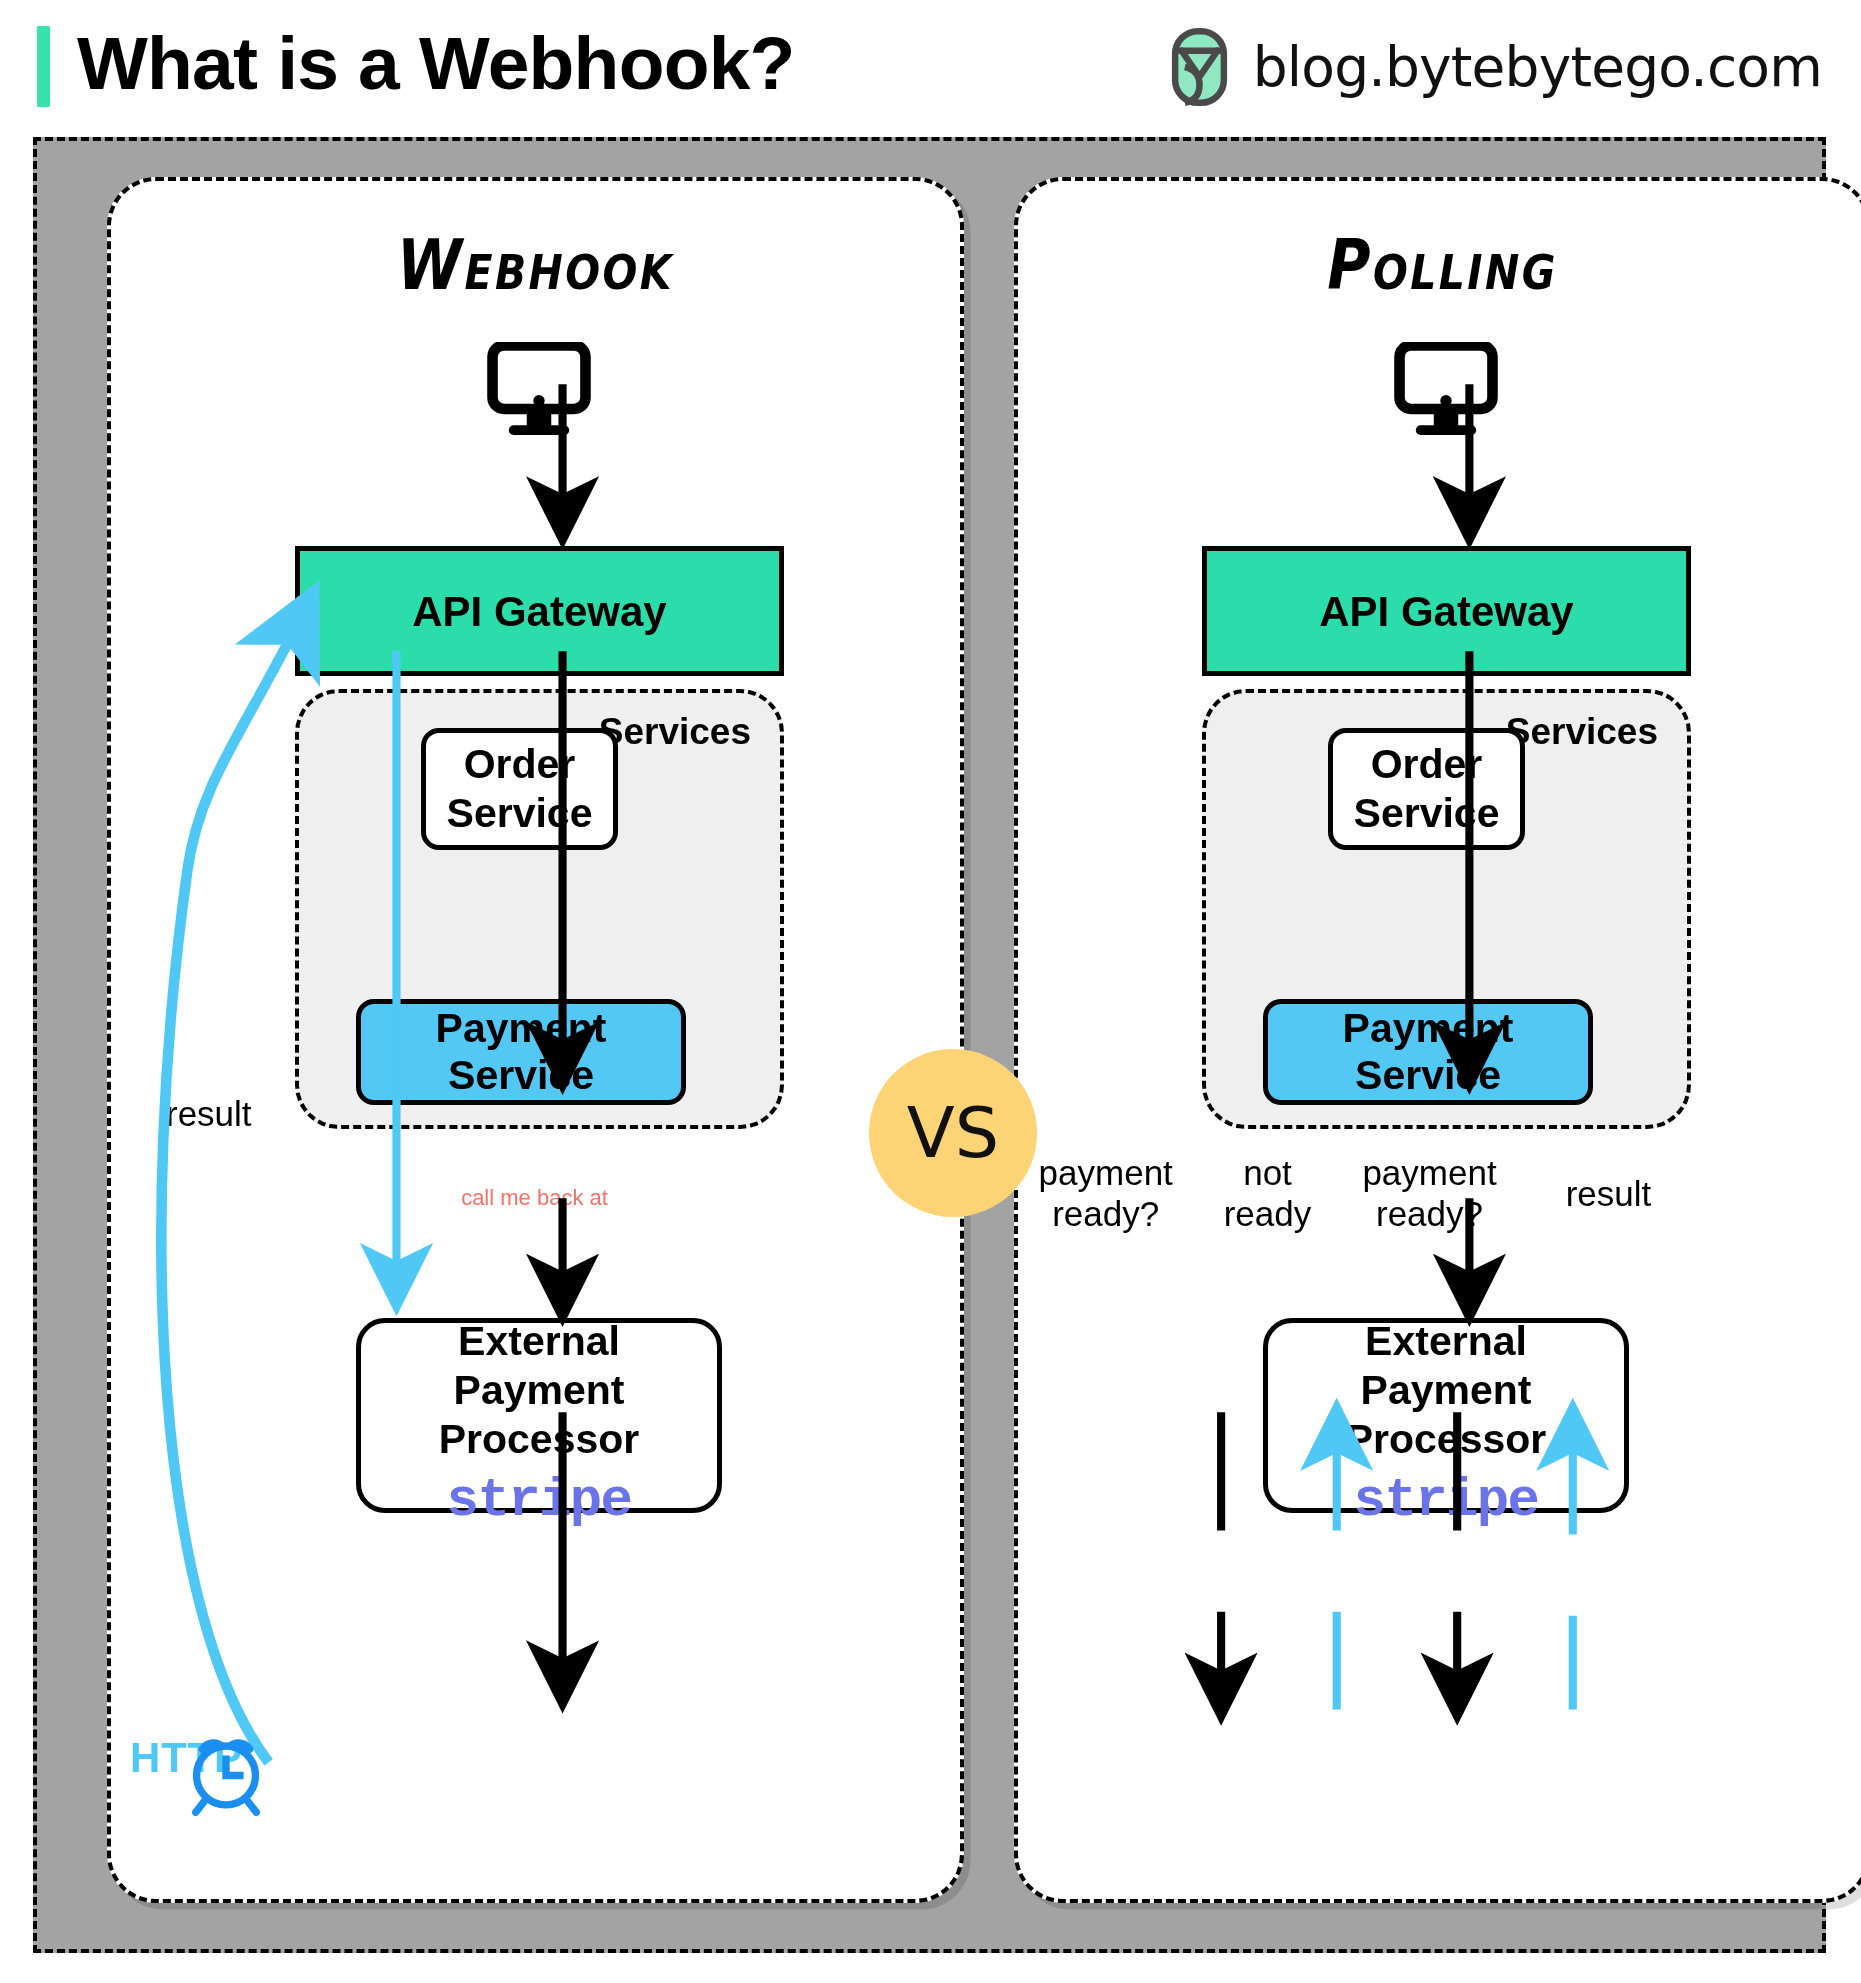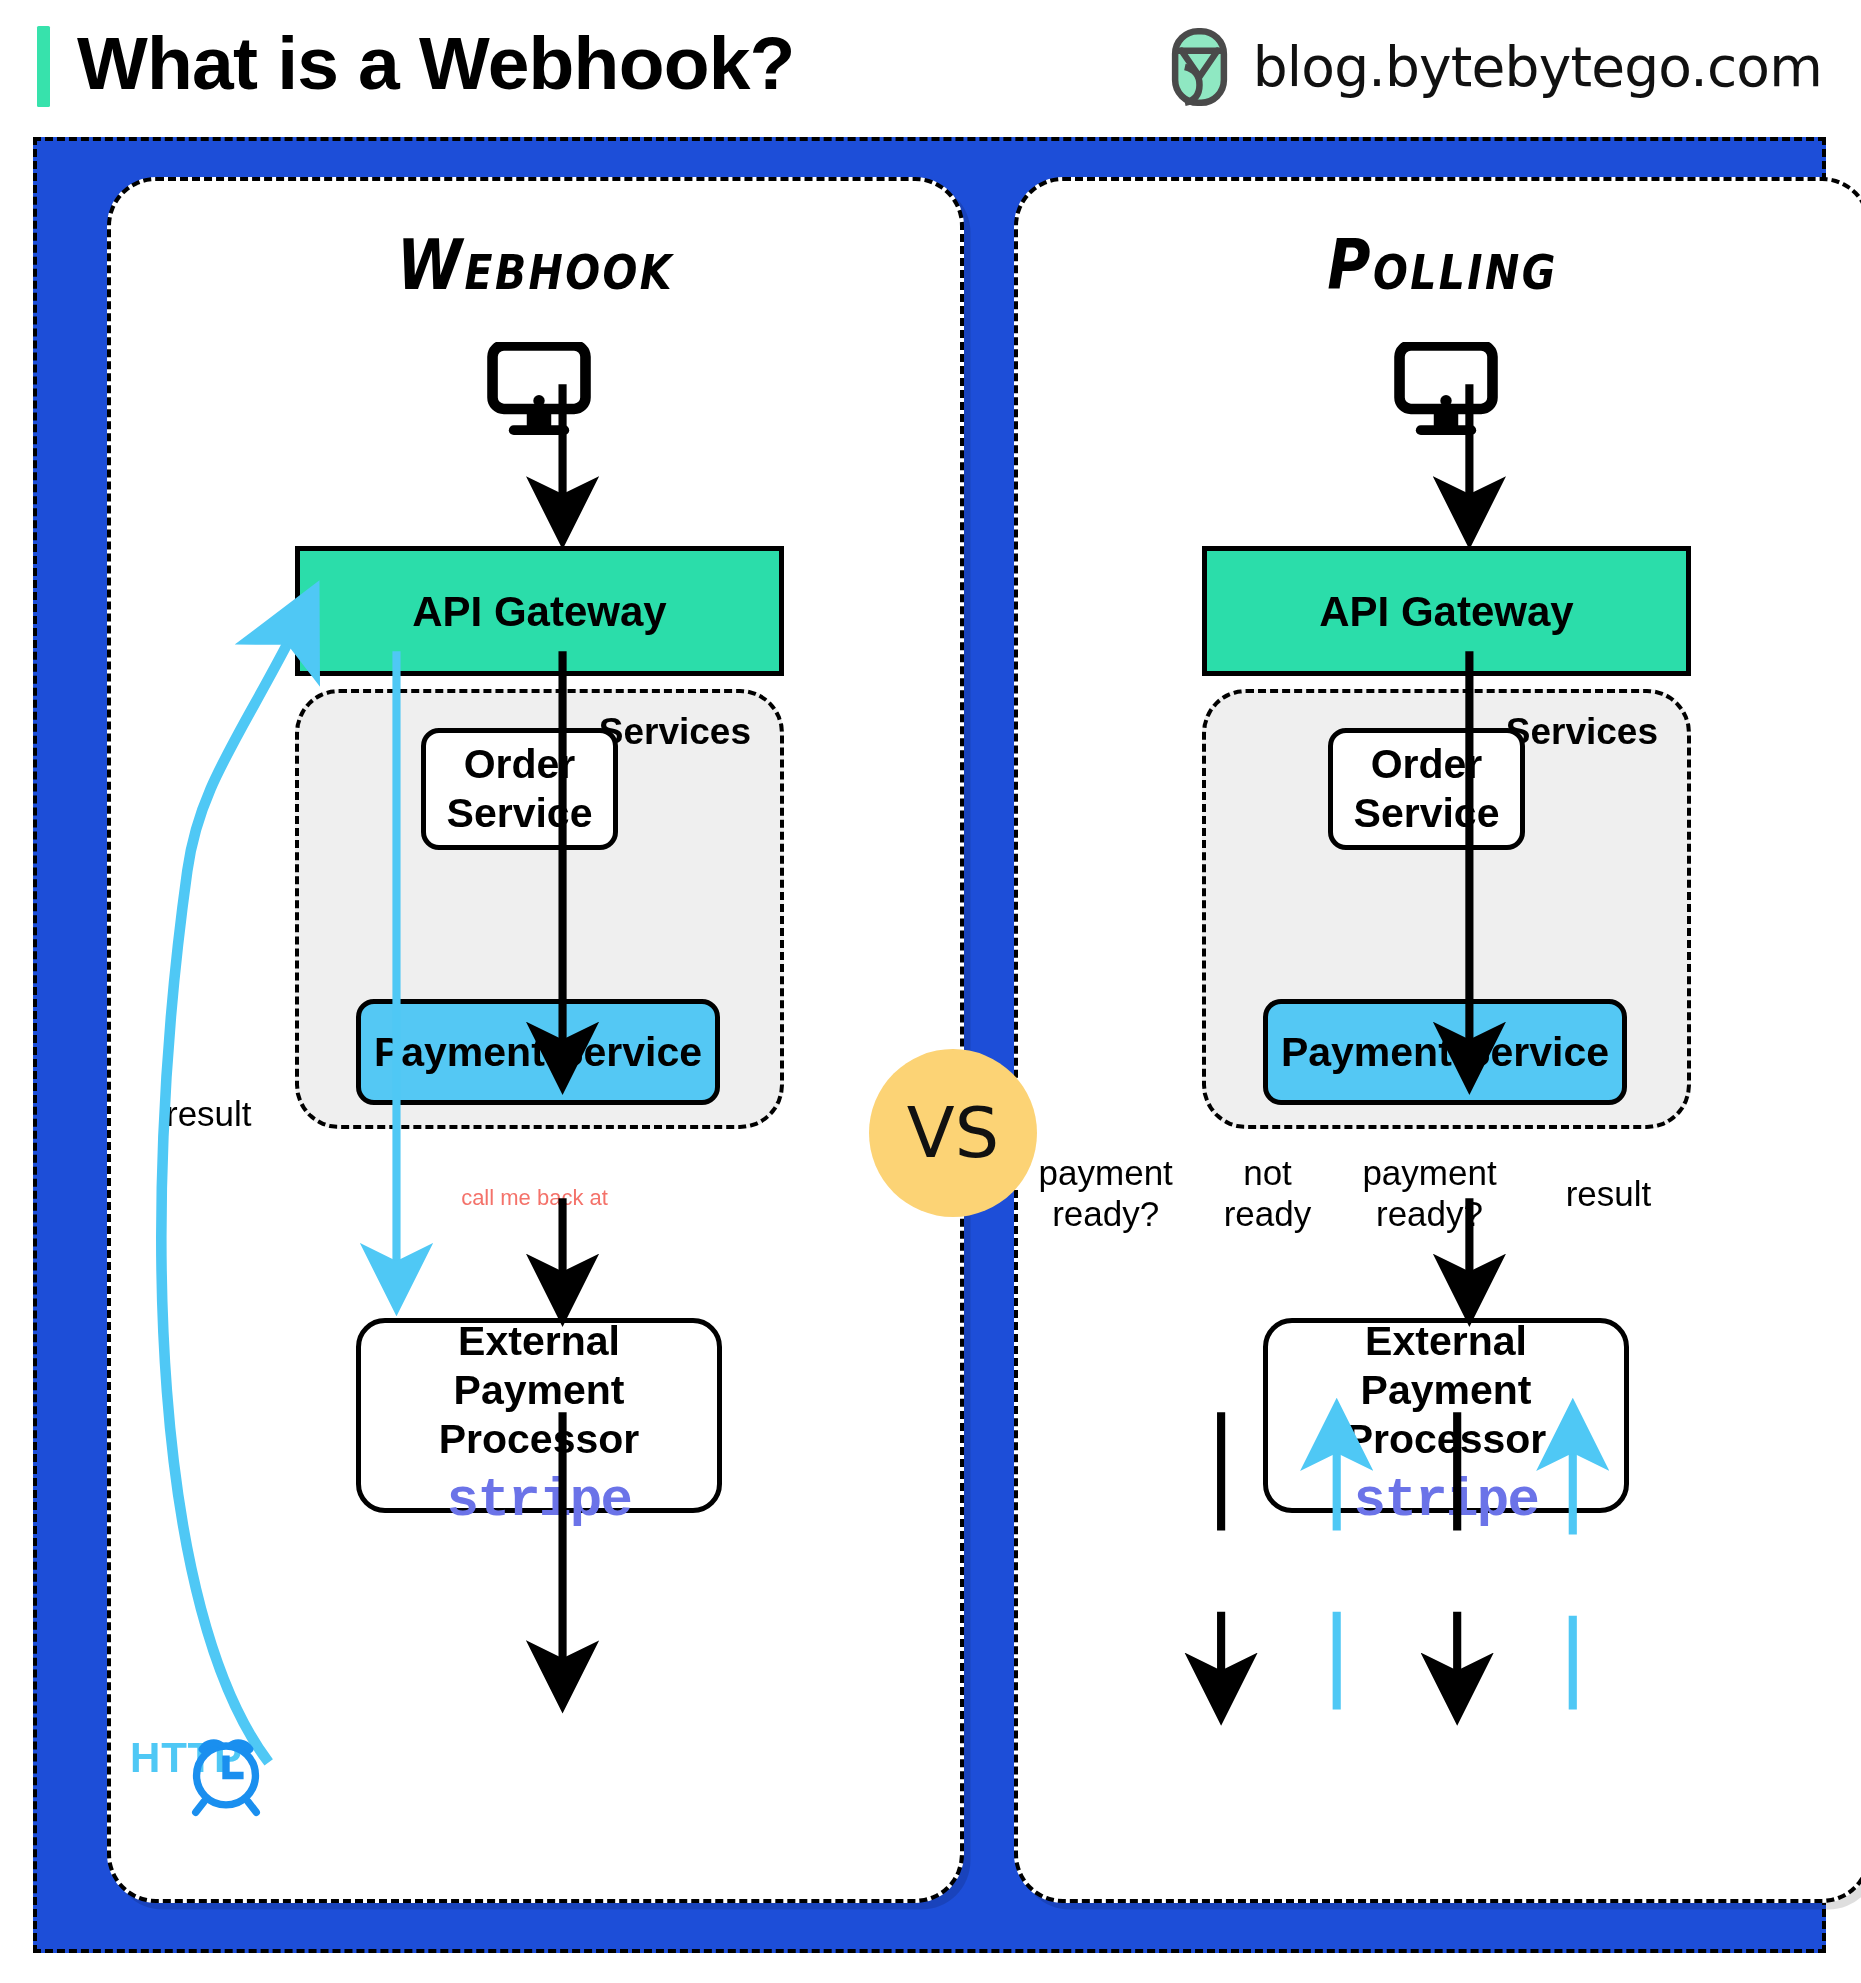--- a/index.html
+++ b/index.html
@@ -19,21 +19,21 @@
     font-size:75px;font-weight:bold;color:#000;
     letter-spacing:-0.8px;line-height:90px;white-space:nowrap;
   }
   #brand{position:absolute;right:39px;top:28px;display:flex;align-items:center;gap:24px;}
   #brand-logo{width:59px;height:78px;position:relative;}
   #brand-text{font-size:55px;color:#111;font-family:"DejaVu Sans", sans-serif;letter-spacing:-0.8px;white-space:nowrap;}
 
   
   #outer-frame{
     position:absolute;left:33px;top:137px;width:1793px;height:1816px;
-    background:#1d4ed8;border:4.9px dashed #000;box-sizing:border-box;
+    background:#a3a3a3;border:4.9px dashed #000;box-sizing:border-box;
   }
 
   
   .panel{
     position:absolute;background:#ffffff;border:4.9px dashed #000;
     border-radius:49px;box-sizing:border-box;
     box-shadow:6.5px 6.5px 0 rgba(0,0,0,0.13);
   }
   #panel-webhook{left:70px;top:36px;width:857px;height:1726px;}
   #panel-polling{left:977px;top:36px;width:857px;height:1726px;}
@@ -66,21 +66,21 @@
   .services-box{
     width:489px;height:440px;background:#EFEFEF;border:4.1px dashed #000;
     border-radius:44px;box-sizing:border-box;position:absolute;
   }
   .services-label{position:absolute;right:29px;top:18px;font-size:37px;font-weight:bold;color:#000;}
   .order-service{
     width:197px;height:122px;background:#fff;border:5.7px solid #000;border-radius:18px;
     font-size:41px;line-height:49px;
   }
   .payment-service{
-    width:364px;height:106px;background:#54C8F4;border:5.7px solid #000;border-radius:18px;
+    width:330px;height:106px;background:#54C8F4;border:5.7px solid #000;border-radius:18px;
     font-size:41px;line-height:47px;
   }
   .processor{
     width:366px;height:195px;background:#fff;border:5.7px solid #000;border-radius:29px;
     font-size:41px;line-height:49px;padding-top:11px;
   }
   .stripe-logo{
     font-size:54px;font-weight:bold;color:#6B73E8;letter-spacing:-1.6px;
     font-family:Liberation Mono, monospace;margin-top:11.4px;
   }

